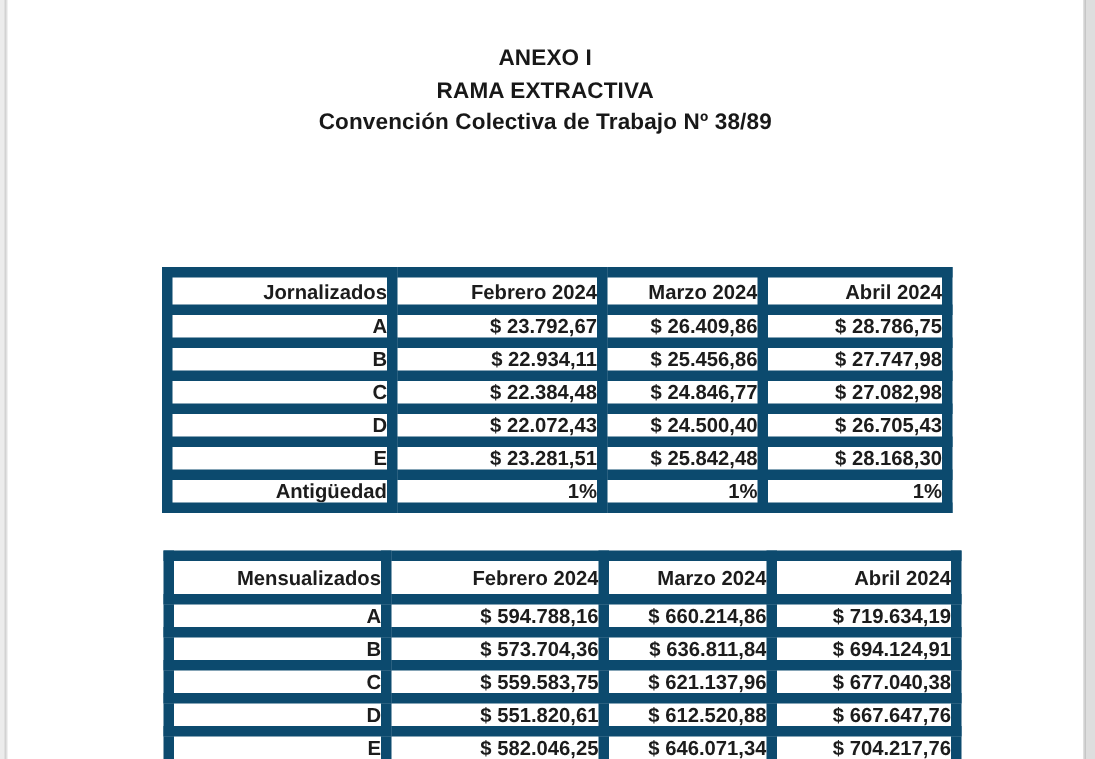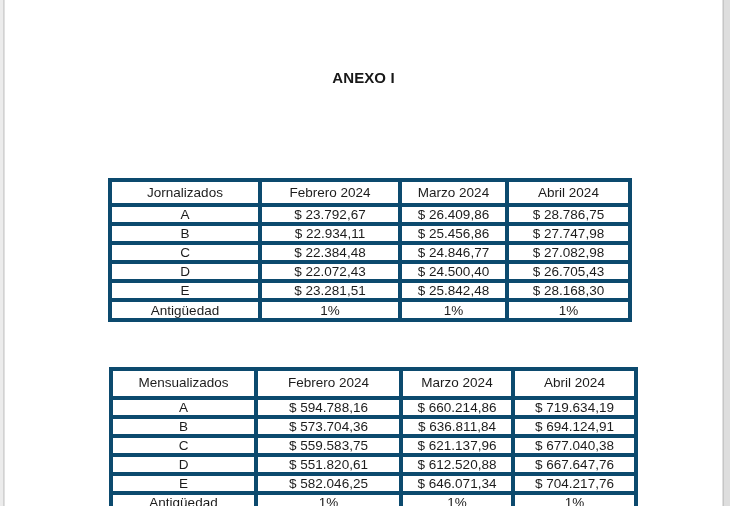--- a/index.html
+++ b/index.html
@@ -25,38 +25,38 @@
     border-left: 1px solid #c6c6c6;
   }
   .page {
     position: absolute;
     left: 5px; top: 0;
     width: 717px; height: 506px;
     background: #ffffff;
     color: #1e1e1e;
   }
   .title-block {
-    padding-top: 67px;
+    padding-top: 28px;
     text-align: center;
     font-weight: bold;
     font-size: 15px;
     line-height: 21.5px;
     color: #181818;
     letter-spacing: 0.1px;
   }
   table {
     border-collapse: collapse;
     table-layout: fixed;
     font-size: 13.5px;
     color: #1c1c1c;
   }
   th, td {
-    border: 4px solid #0c4a6e;
-    text-align: center;
-    font-weight: normal;
+    border: 7px solid #0c4a6e;
+    text-align: right;
+    font-weight: bold;
     overflow: hidden;
     white-space: nowrap;
   }
   
   .t1 { position: absolute; left: 103px; top: 178px; width: 520px; }
   .t1 th { height: 25px; vertical-align: middle; }
   .t1 td { height: 19px; vertical-align: middle; }
   .t1 tr.last td { height: 20px; }
   
   .t2 { position: absolute; left: 104px; top: 367px; width: 525px; }
@@ -68,20 +68,22 @@
 <body>
 
 <div class="canvas">
   <div class="edge-left"></div>
   <div class="edge-right"></div>
 
   <div class="page">
 
     <div class="title-block">
       <div>ANEXO I</div>
+      <div>RAMA EXTRACTIVA</div>
+      <div>Convención Colectiva de Trabajo Nº 38/89</div>
     </div>
 
     <table class="t1">
       <colgroup>
         <col style="width:150px">
           <col style="width:140px">
           <col style="width:107px">
           <col style="width:123px">
       </colgroup>
       <tbody>

